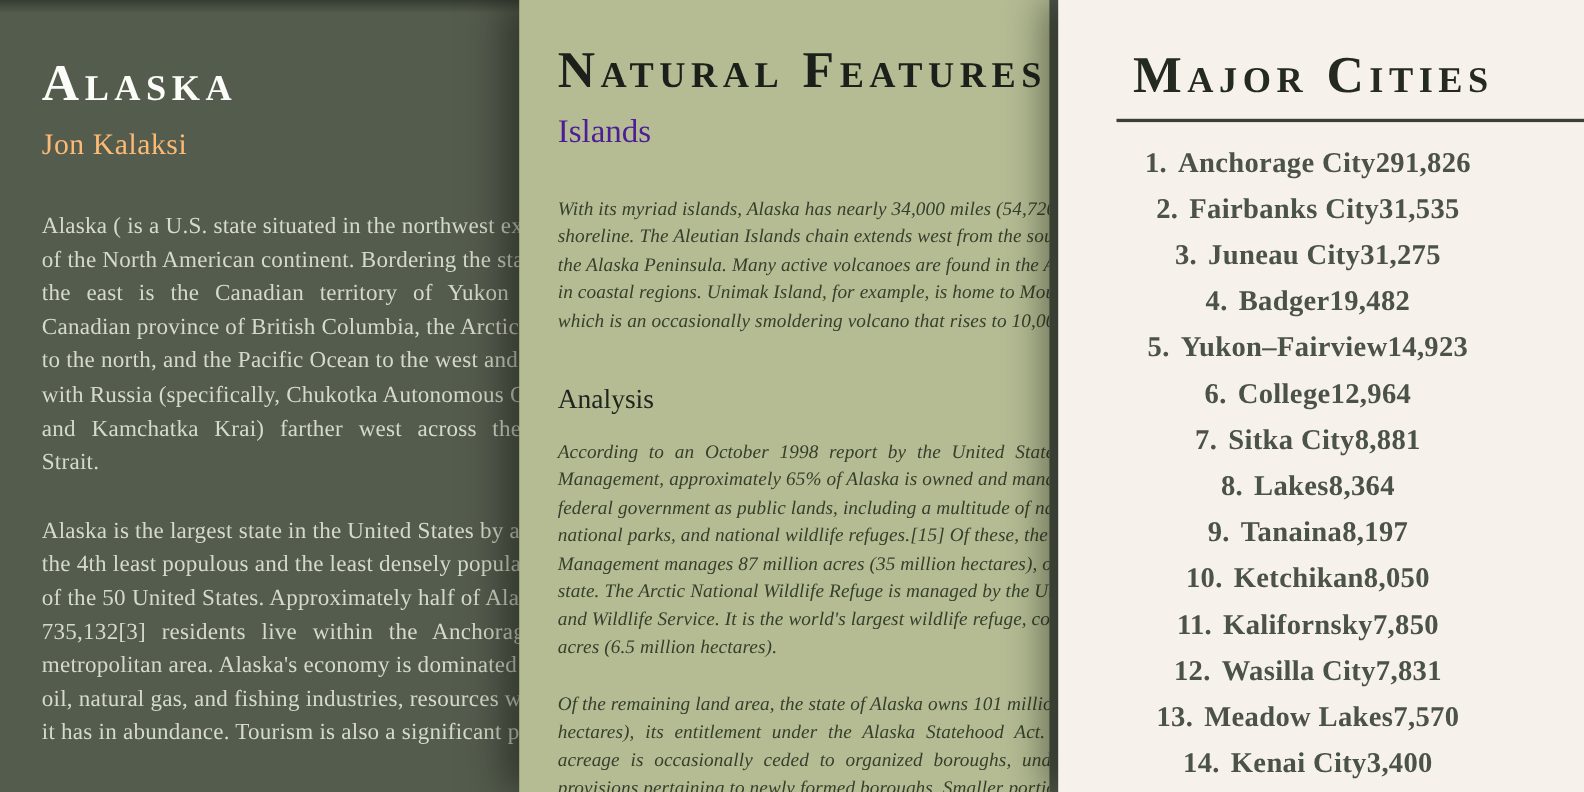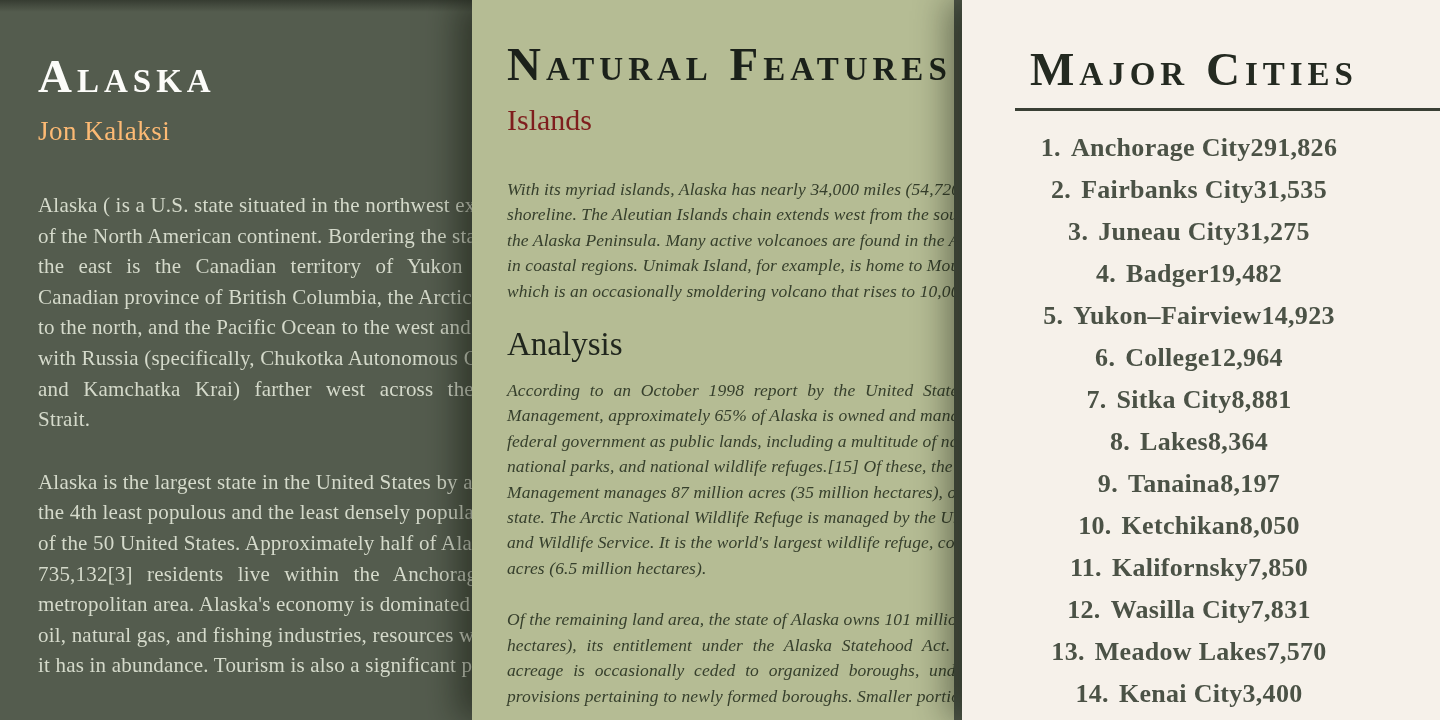--- a/index.html
+++ b/index.html
@@ -59,37 +59,37 @@
     left: 472px; width: 482px; z-index: 2;
     background: #B5BC94;
     box-shadow: -14px 0 32px rgba(14,18,8,0.5);
     padding: 40px 0 0 35px;
   }
   #card-natural .panel-title { color: #1B211A; }
   .subtitle {
     margin-top: 12px;
     font-size: 30px;
     line-height: 38px;
-    color: #7f1d1d;
+    color: #4c1d95;
     white-space: nowrap;
   }
   .body-mid {
     font-style: italic;
     font-size: 17.5px;
     line-height: 25.4px;
     letter-spacing: 0.1px;
     color: #363F2C;
   }
   .body-mid.para1 { margin-top: 38px; }
   .body-mid.para2 { margin-top: 14px; }
   .body-mid.para3 { margin-top: 26px; }
   .body-mid .line.spread { word-spacing: 0.3em; }
   .section-heading {
-    margin-top: 20px;
-    font-size: 33px;
+    margin-top: 40px;
+    font-size: 25px;
     line-height: 40px;
     font-weight: 400;
     color: #20261D;
     white-space: nowrap;
   }
 
   
   #card-cities {
     left: 962px; width: 478px; z-index: 3;
     background: #F6F1EA;

